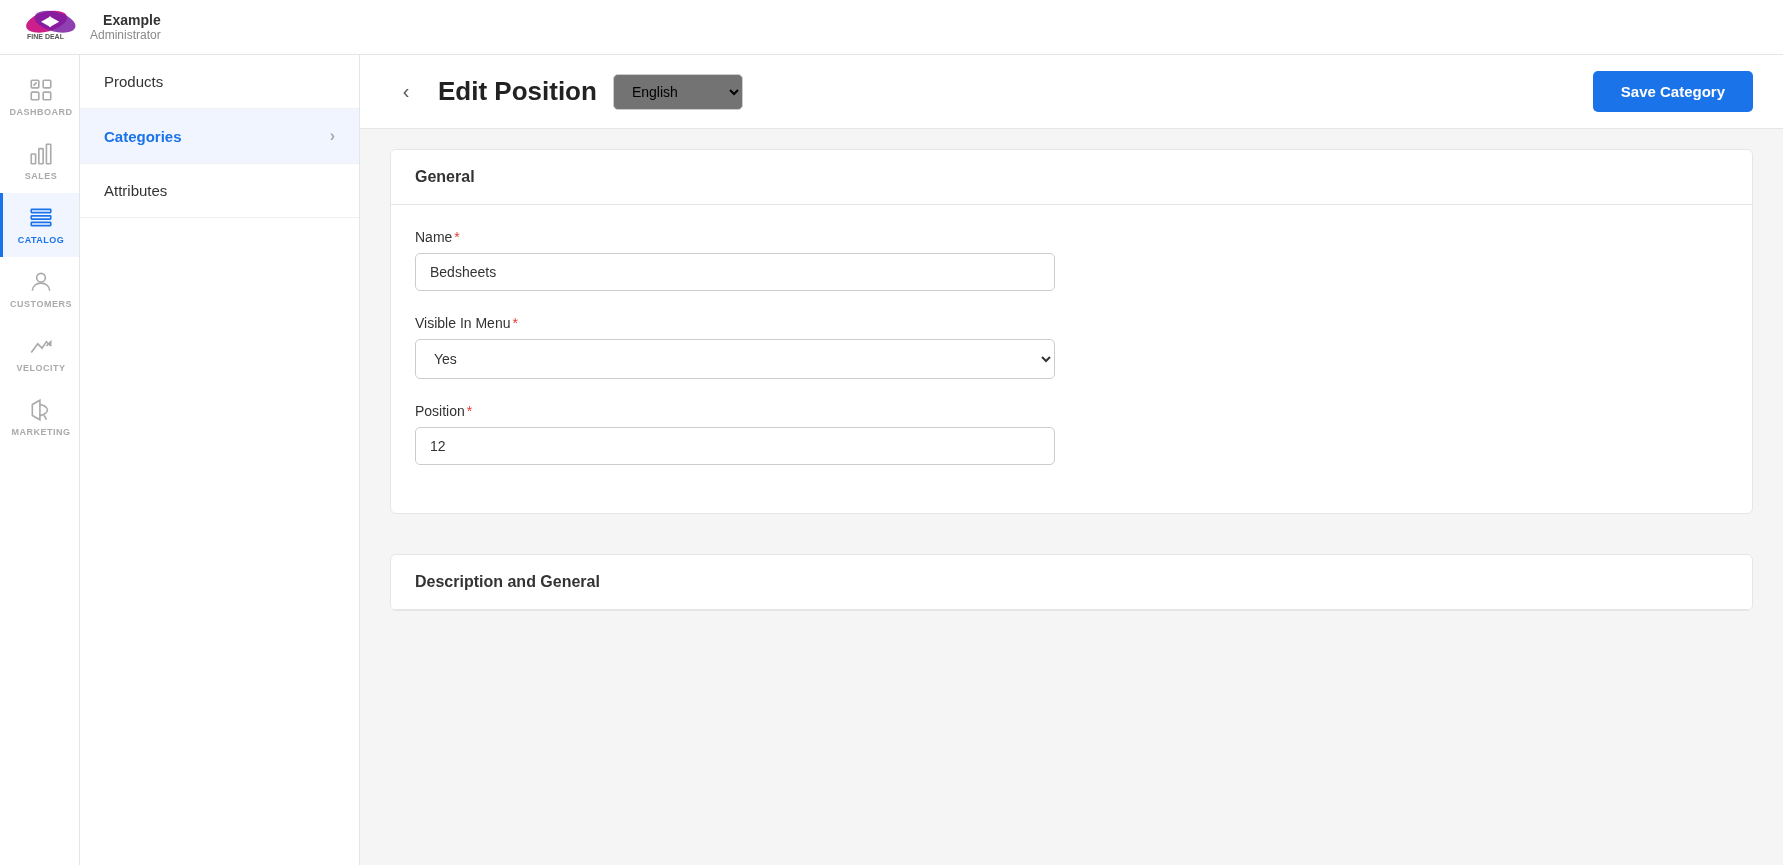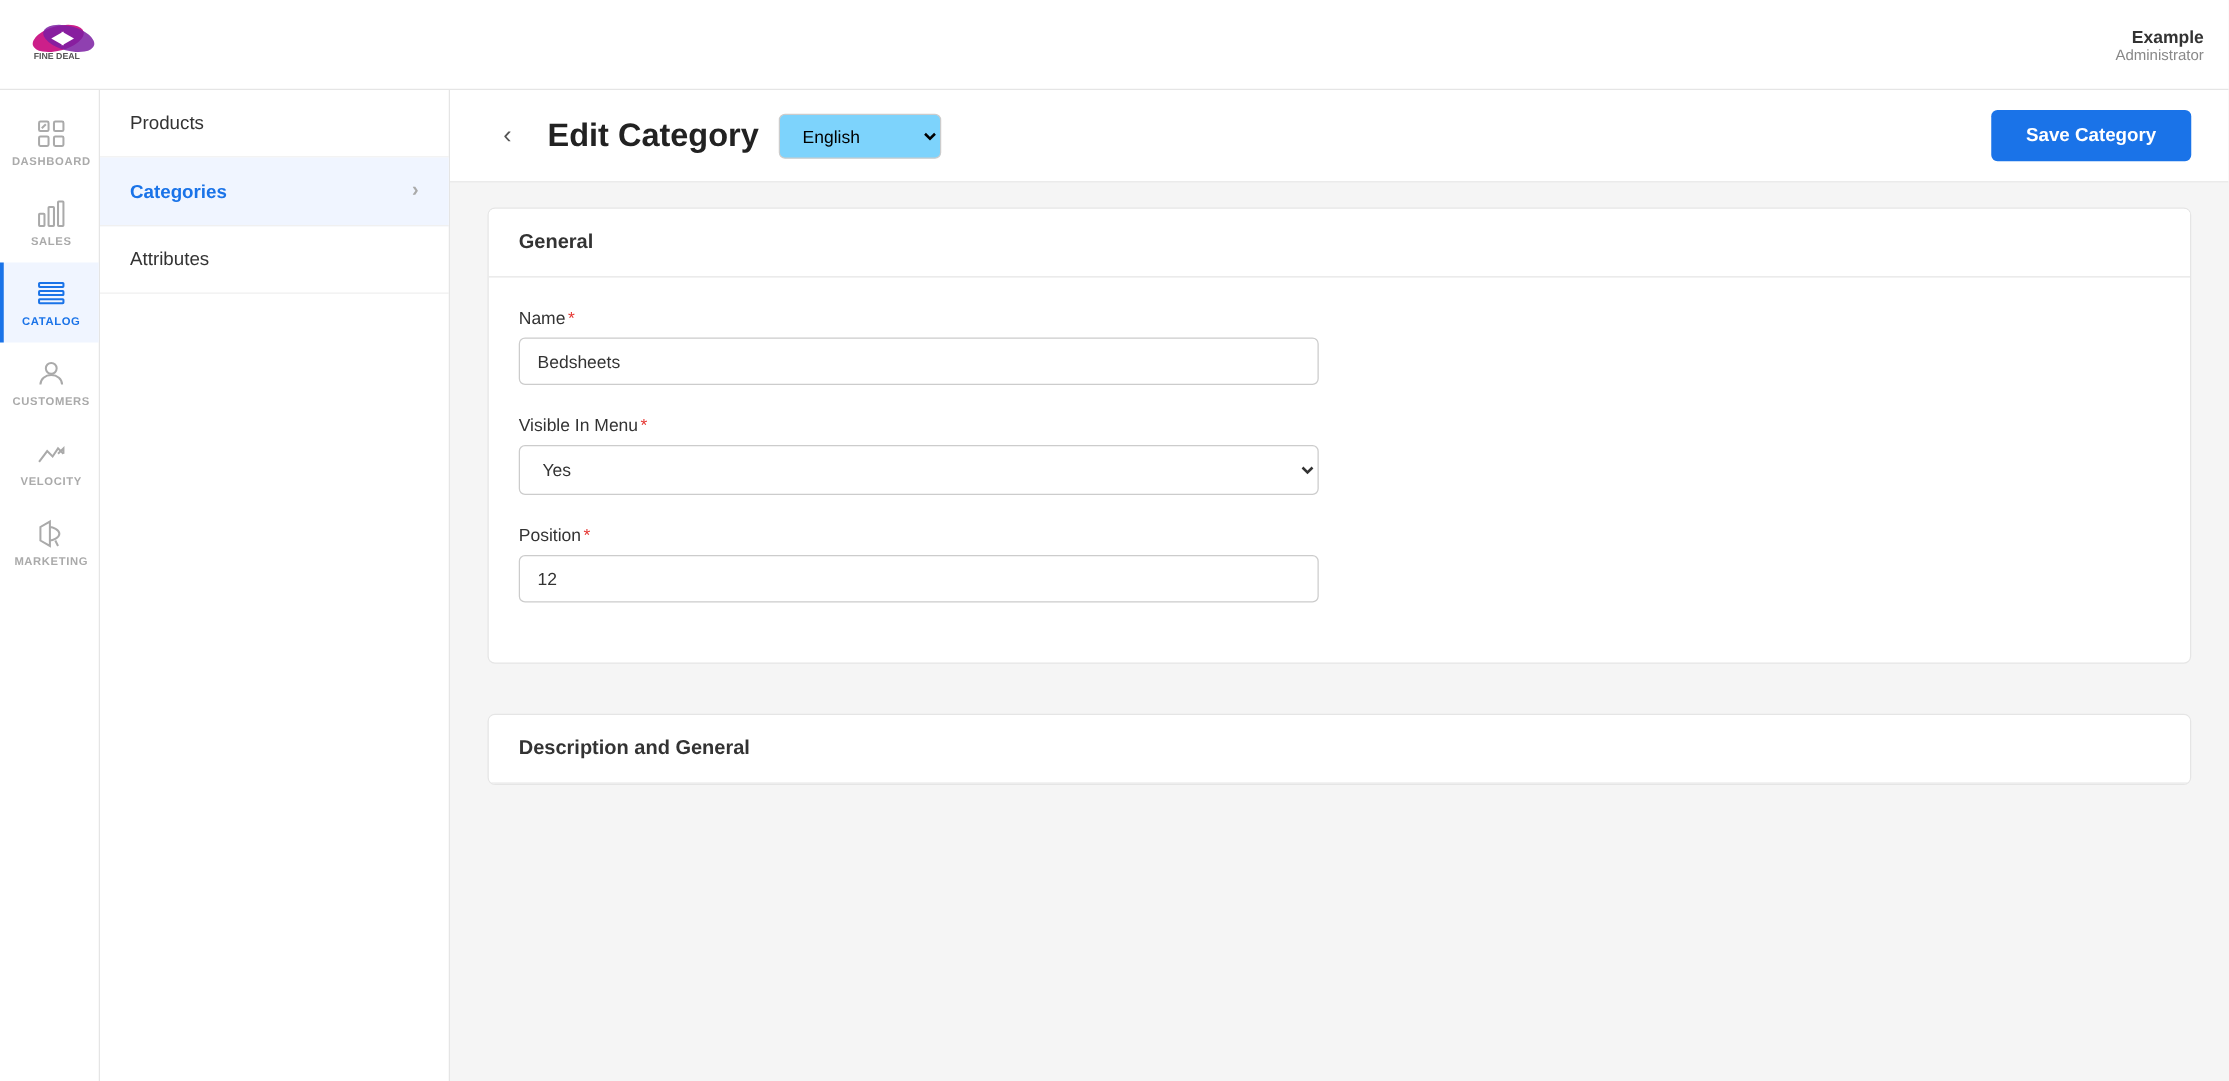--- a/index.html
+++ b/index.html
@@ -1,24 +1,23 @@
 <!DOCTYPE html>
 <html><head>
   <meta charset="utf-8">
   <style>
     * { box-sizing: border-box; margin: 0; padding: 0; }
     body { font-family: 'Segoe UI', Arial, sans-serif; background: #f5f5f5; display: flex; flex-direction: column; height: 865px; overflow: hidden; }
 
     
     .top-header {
       background: #fff;
-      height: 72px;
-      display: flex;
-      align-items: center;
-      justify-content: space-between;
+      height: 55px;
+      display: flex;
+      align-items: center;
       padding: 0 20px;
       border-bottom: 1px solid #e5e5e5;
       position: relative;
       z-index: 10;
     }
     .logo-area {
       display: flex;
       align-items: center;
     }
     .logo-img {
@@ -151,21 +150,21 @@
     .page-title {
       font-size: 26px;
       font-weight: 700;
       color: #222;
     }
     .lang-select {
       padding: 8px 14px;
       border: 1px solid #ccc;
       border-radius: 5px;
       font-size: 14px;
-      background: #7dd3fc;
+      background: #737373;
       cursor: pointer;
       min-width: 130px;
       appearance: auto;
     }
     .save-btn {
       background: #1a73e8;
       color: #ffffff;
       border: none;
       padding: 12px 28px;
       border-radius: 5px;
@@ -326,21 +325,21 @@
     <div class="menu-item">
       <span>Attributes</span>
     </div>
   </div>
 
   <div class="content-area">
 
     <div class="page-header">
       <div class="page-header-left">
         <div class="back-btn">‹</div>
-        <h1 class="page-title">Edit Category</h1>
+        <h1 class="page-title">Edit Position</h1>
         <select class="lang-select">
           <option>English</option>
           <option>French</option>
           <option>Spanish</option>
         </select>
       </div>
       <button class="save-btn">Save Category</button>
     </div>
 
     <div class="form-section">

